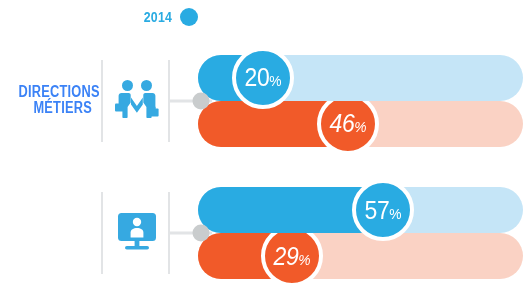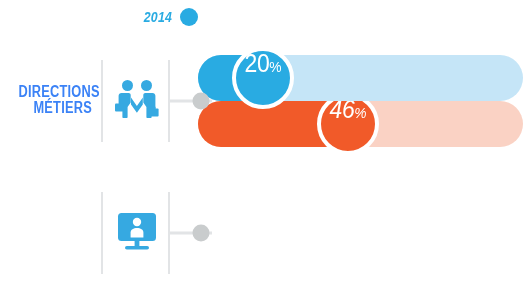--- a/index.html
+++ b/index.html
@@ -23,21 +23,20 @@
     position: absolute;
     left: 118px;
     top: 6px;
     width: 80px;
   }
   .legend-row {
     display: flex;
     align-items: center;
     justify-content: flex-end;
     height: 22px;
-    font-style: italic;
   }
   .legend-label {
     font-size: 14px;
     font-weight: bold;
     letter-spacing: 0.2px;
     font-family: "Liberation Sans", sans-serif;
     transform: scaleX(0.88);
     transform-origin: right center;
     margin-right: 8px;
   }
@@ -165,21 +164,21 @@
   
   .bubble {
     position: absolute;
     top: 50%;
     width: 62px;
     height: 62px;
     border-radius: 50%;
     border: 4px solid #ffffff;
     box-sizing: border-box;
     display: flex;
-    align-items: flex-start;
+    align-items: center;
     justify-content: center;
     color: #ffffff;
     z-index: 8;
   }
   .bubble.blue   { background: #29abe2; }
   .bubble.orange { background: #f15a29; }
   .bubble-text {
     font-size: 25px;
     font-weight: normal;
     line-height: 1;
@@ -267,15 +266,36 @@
         <path d="M16.6 25.5v-5.1c0-2.6 2.9-4.4 6.4-4.4s6.4 1.8 6.4 4.4v5.1z" fill="#ffffff"></path>
         <rect x="20.6" y="29" width="4.8" height="5"></rect>
         <rect x="11" y="34" width="24" height="3.6" rx="1.8"></rect>
       </svg>
     </div>
 
     <div class="divider right"></div>
     <div class="connector"></div>
     <div class="connector-dot"></div>
 
+    <div class="bars">
+
+      <div class="bar-row-blue">
+        <div class="bar-track blue">
+          <div class="bar-fill blue" id="fill-1-0" style="width: 185px;"></div>
+        </div>
+        <div class="bubble blue" id="bubble-1-0" style="left: 154px; transform: translateY(-50%);">
+          <span class="bubble-text"><span id="v-1-0">57</span><span class="bubble-pct">%</span></span>
+        </div>
+      </div>
+
+      <div class="bar-row-orange">
+        <div class="bar-track orange">
+          <div class="bar-fill orange" id="fill-1-1" style="width: 94px;"></div>
+        </div>
+        <div class="bubble orange" id="bubble-1-1" style="left: 63px; transform: translateY(-50%);">
+          <span class="bubble-text"><span id="v-1-1">29</span><span class="bubble-pct">%</span></span>
+        </div>
+      </div>
+
+    </div>
   </div>
 
 </div>
 
 </body></html>

